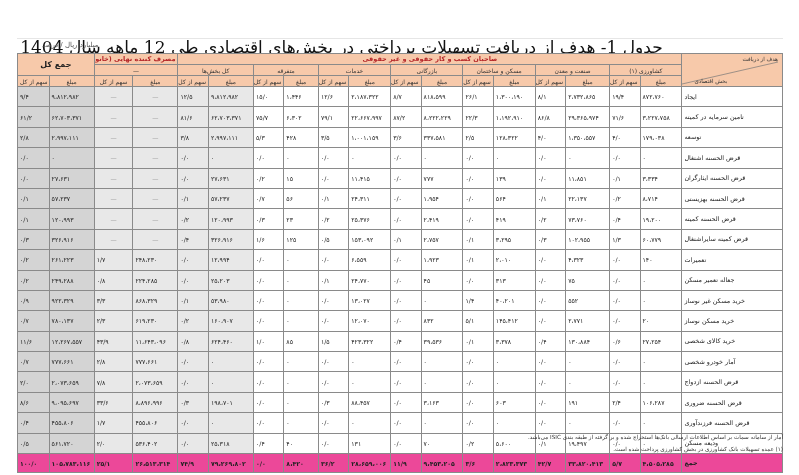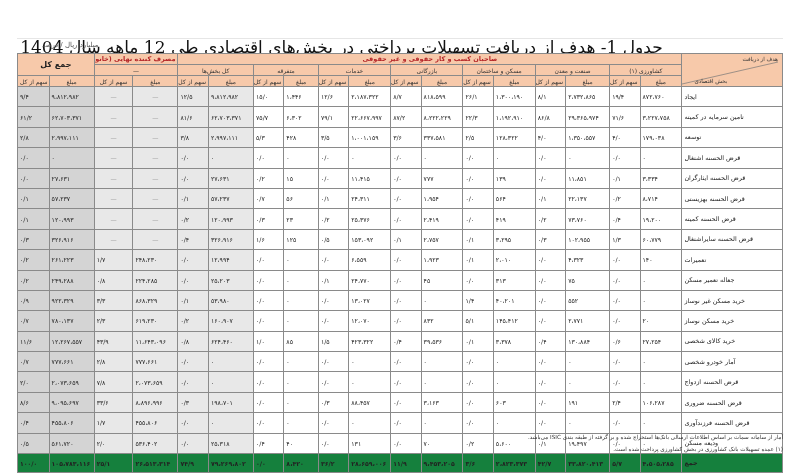--- a/index.html
+++ b/index.html
@@ -12,21 +12,21 @@
   table { border-collapse:collapse; direction:rtl; width:766px; table-layout:fixed; font-size:6.2px; }
   td, th { border:1px solid #8a8a8a; padding:0 2px; height:19.4px; white-space:nowrap; overflow:hidden; font-weight:normal; }
   thead th { background:#f7c9aa; height:10px; font-size:6px; color:#333; text-align:center; }
   thead th.red { color:#b5282a; font-weight:bold; font-size:6.5px; }
   thead th.big { font-size:8px; font-weight:bold; color:#222; }
   td { text-align:left; color:#222; background:#fff; }
   td.label { text-align:left; font-size:6.4px; color:#222; }
   td.g1 { background:#e8e8e8; }
   td.g2 { background:#d4d4d4; }
   td.dash { text-align:center; color:#999; }
-  tr.total td { background:#15803d; font-weight:bold; height:18px; }
+  tr.total td { background:#ec4899; font-weight:bold; height:18px; }
   .corner { position:relative; }
   .corner .a { position:absolute; right:4px; top:2px; font-size:5.5px; }
   .corner .b { position:absolute; left:12px; bottom:2px; font-size:5.5px; }
   .corner svg { position:absolute; left:0; top:0; }
   .notes { position:absolute; left:17px; top:434px; width:766px; direction:rtl; font-size:5.6px; color:#333; }
   .notes div { margin-bottom:6px; }
 </style>
 </head>
 <body>
 
@@ -244,21 +244,21 @@
           <td>۲۳</td>
           <td>۰/۳</td>
           <td class="g1">۱۲۰،۹۹۳</td>
           <td class="g1">۰/۲</td>
           <td class="g1 dash">—</td>
           <td class="g1 dash">—</td>
           <td class="g2">۱۲۰،۹۹۳</td>
           <td class="g2">۰/۱</td>
         </tr>
         <tr>
-          <td class="label">قرض الحسنه سایراشتغال</td>
+          <td class="label">قرض کمیته سایراشتغال</td>
           <td>۶۰،۷۷۹</td>
           <td>۱/۳</td>
           <td>۱۰۲،۹۵۵</td>
           <td>۰/۳</td>
           <td>۳،۲۹۵</td>
           <td>۰/۱</td>
           <td>۲،۷۵۷</td>
           <td>۰/۱</td>
           <td>۱۵۳،۰۹۲</td>
           <td>۰/۵</td>

